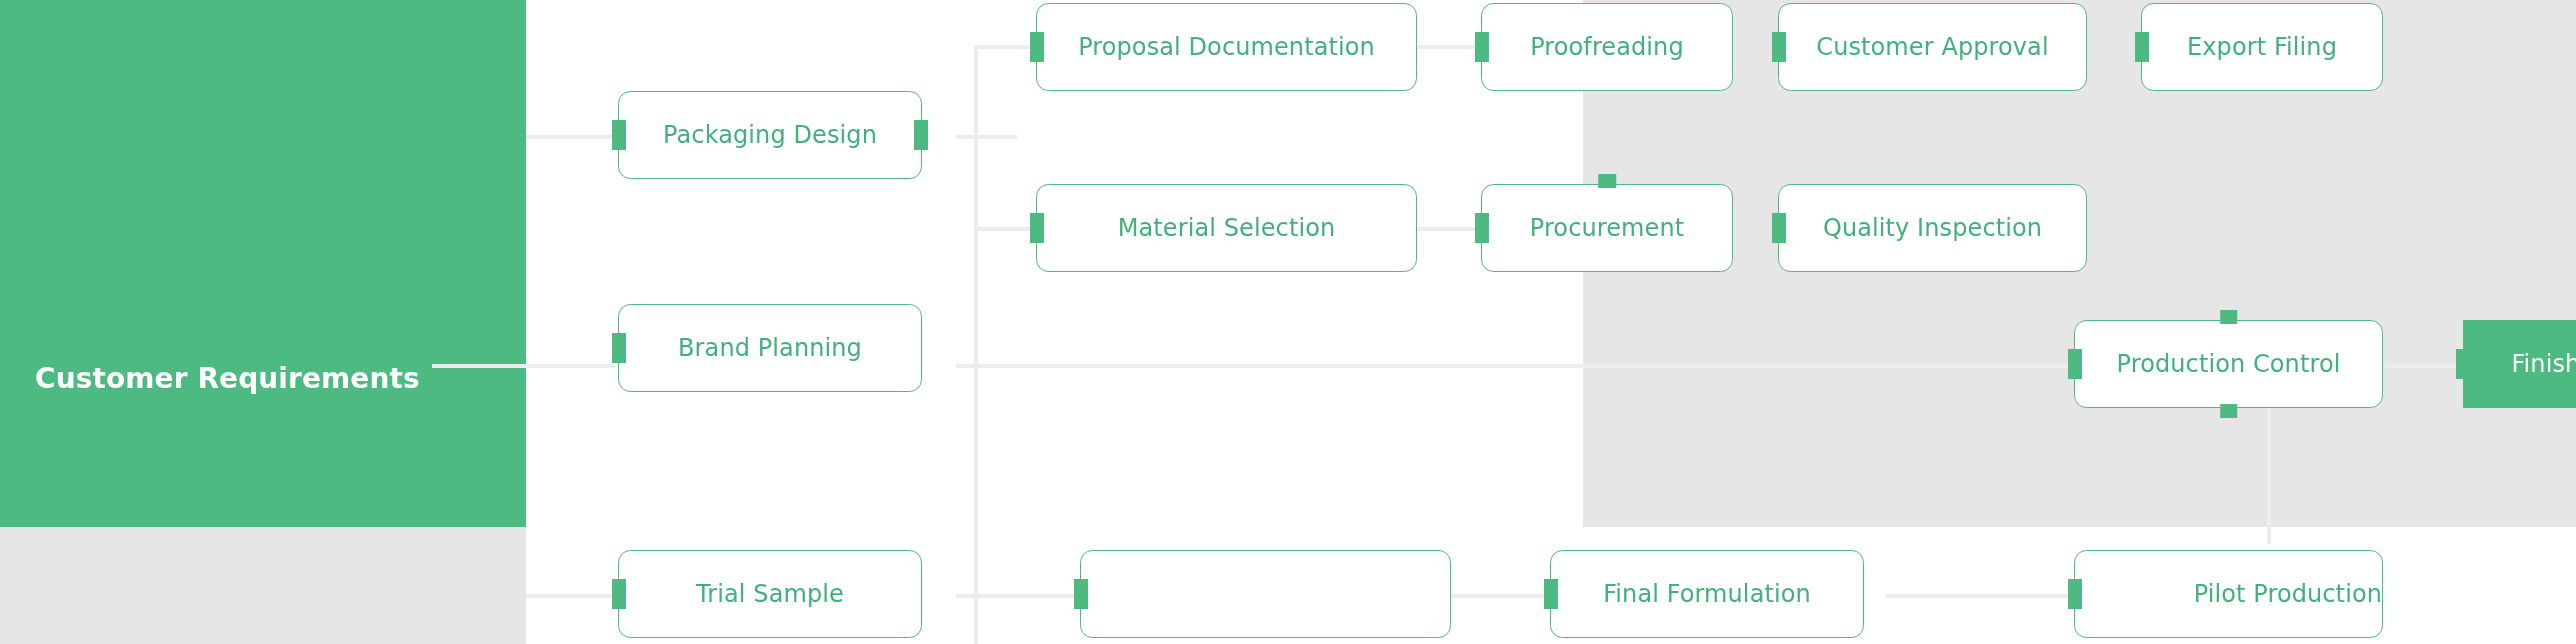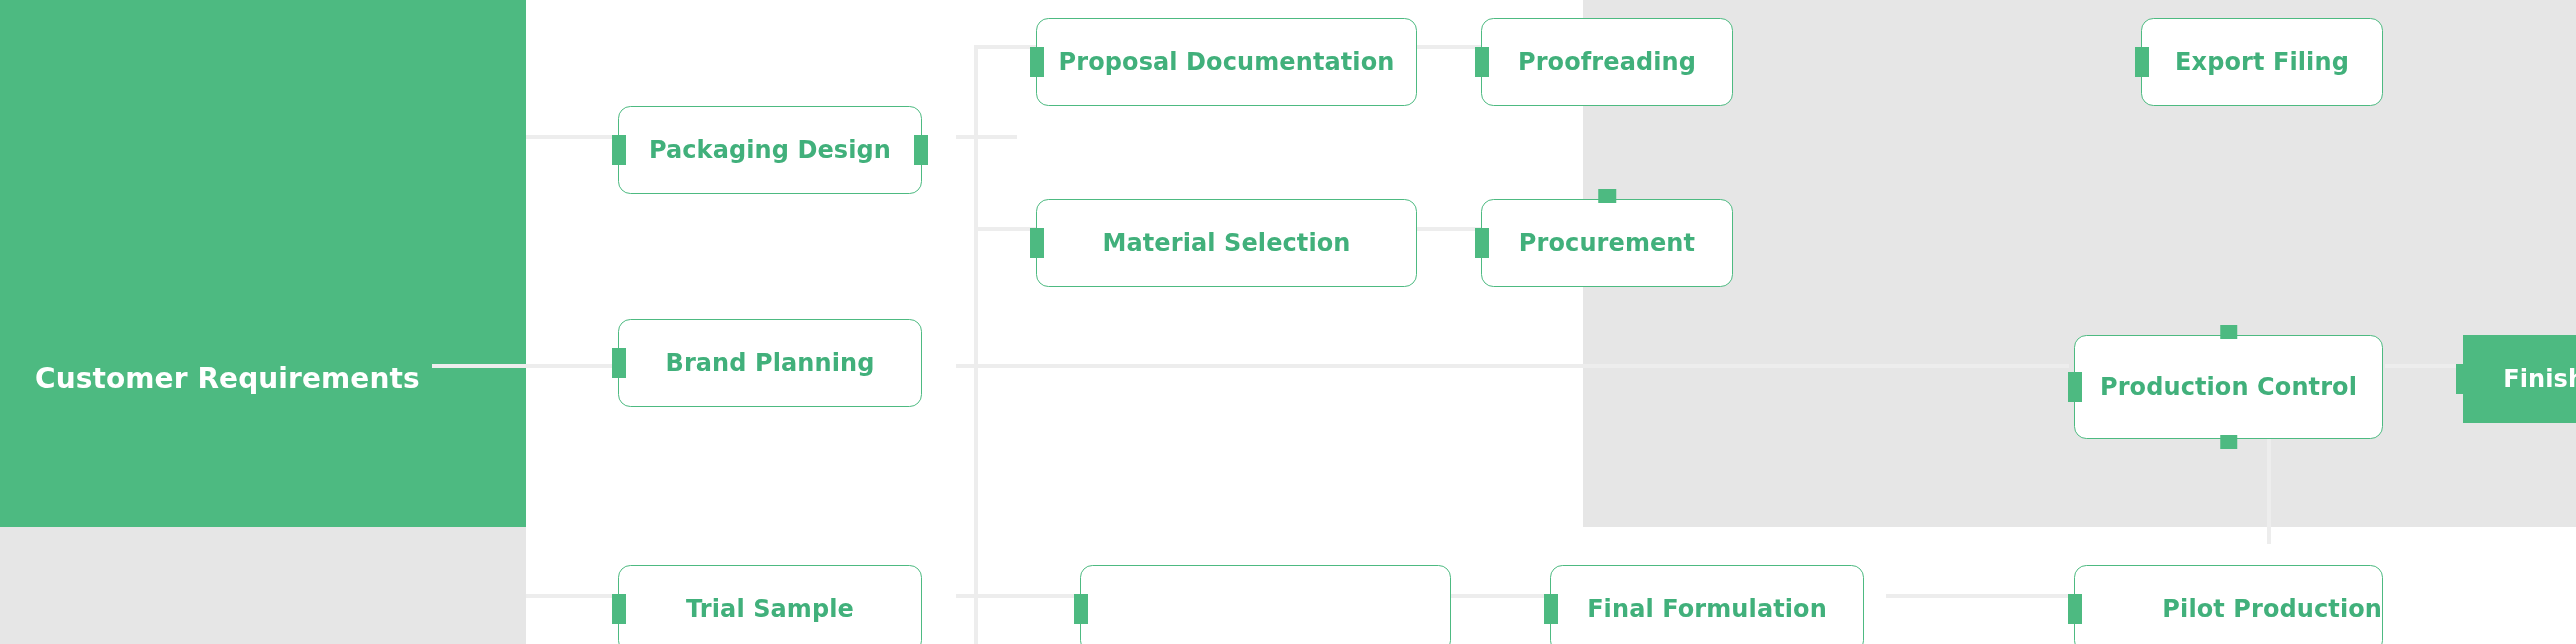--- a/index.html
+++ b/index.html
@@ -34,24 +34,23 @@
   
   .node{
     position:absolute;
     box-sizing:border-box;
     background:#FFFFFF;
     border:1.5px solid #4DBA81;
     border-radius:12.4px;
     display:flex;align-items:center;justify-content:center;
     color:#41B07B;
     font-size:24px;
-    font-weight:700;
+    font-weight:400;
     white-space:nowrap;
     letter-spacing:0.1px;
-    margin-top:15px;
   }
   .node.terminal{
     background:#4DBA81;
     border:none;
     border-radius:0;
     color:#FFFFFF;
   }
   
   .port{position:absolute;background:#4DBA81;width:14px;height:30px;}
   .port.left{left:-7.2px;top:50%;transform:translateY(-50%);}
@@ -103,20 +102,24 @@
   <div class="node" style="left:1036px;top:2.6px;width:381px;height:88px;">
     <span class="port left"></span>
     <span>Proposal Documentation</span>
   </div>
 
   <div class="node" style="left:1481px;top:2.6px;width:252px;height:88px;">
     <span class="port left"></span>
     <span>Proofreading</span>
   </div>
 
+  <div class="node" style="left:1778px;top:2.6px;width:309px;height:88px;">
+    <span class="port left"></span>
+    <span>Customer Approval</span>
+  </div>
 
   <div class="node" style="left:2141px;top:2.6px;width:242px;height:88px;text-align:center;">
     <span class="port left"></span>
     <span>Export Filing</span>
   </div>
 
   <div class="node" style="left:618px;top:91px;width:304px;height:88px;">
     <span class="port left"></span>
     <span class="port right"></span>
     <span>Packaging Design</span>
@@ -126,28 +129,32 @@
     <span class="port left"></span>
     <span>Material Selection</span>
   </div>
 
   <div class="node" style="left:1481px;top:184px;width:252px;height:88px;">
     <span class="port left"></span>
     <span class="port top"></span>
     <span>Procurement</span>
   </div>
 
+  <div class="node" style="left:1778px;top:184px;width:309px;height:88px;">
+    <span class="port left"></span>
+    <span>Quality Inspection</span>
+  </div>
 
 
   <div class="node" style="left:618px;top:304px;width:304px;height:88px;">
     <span class="port left"></span>
     <span>Brand Planning</span>
   </div>
 
-  <div class="node" style="left:2074px;top:320px;width:309px;height:104px;">
+  <div class="node" style="left:2074px;top:320px;width:309px;height:88px;">
     <span class="port left"></span>
     <span class="port top"></span>
     <span class="port bottom"></span>
     <span>Production Control</span>
   </div>
 
   <div class="node terminal" style="left:2463px;top:320px;width:196px;height:88px;">
     <span class="port left"></span>
     <span>Finished</span>
   </div>

